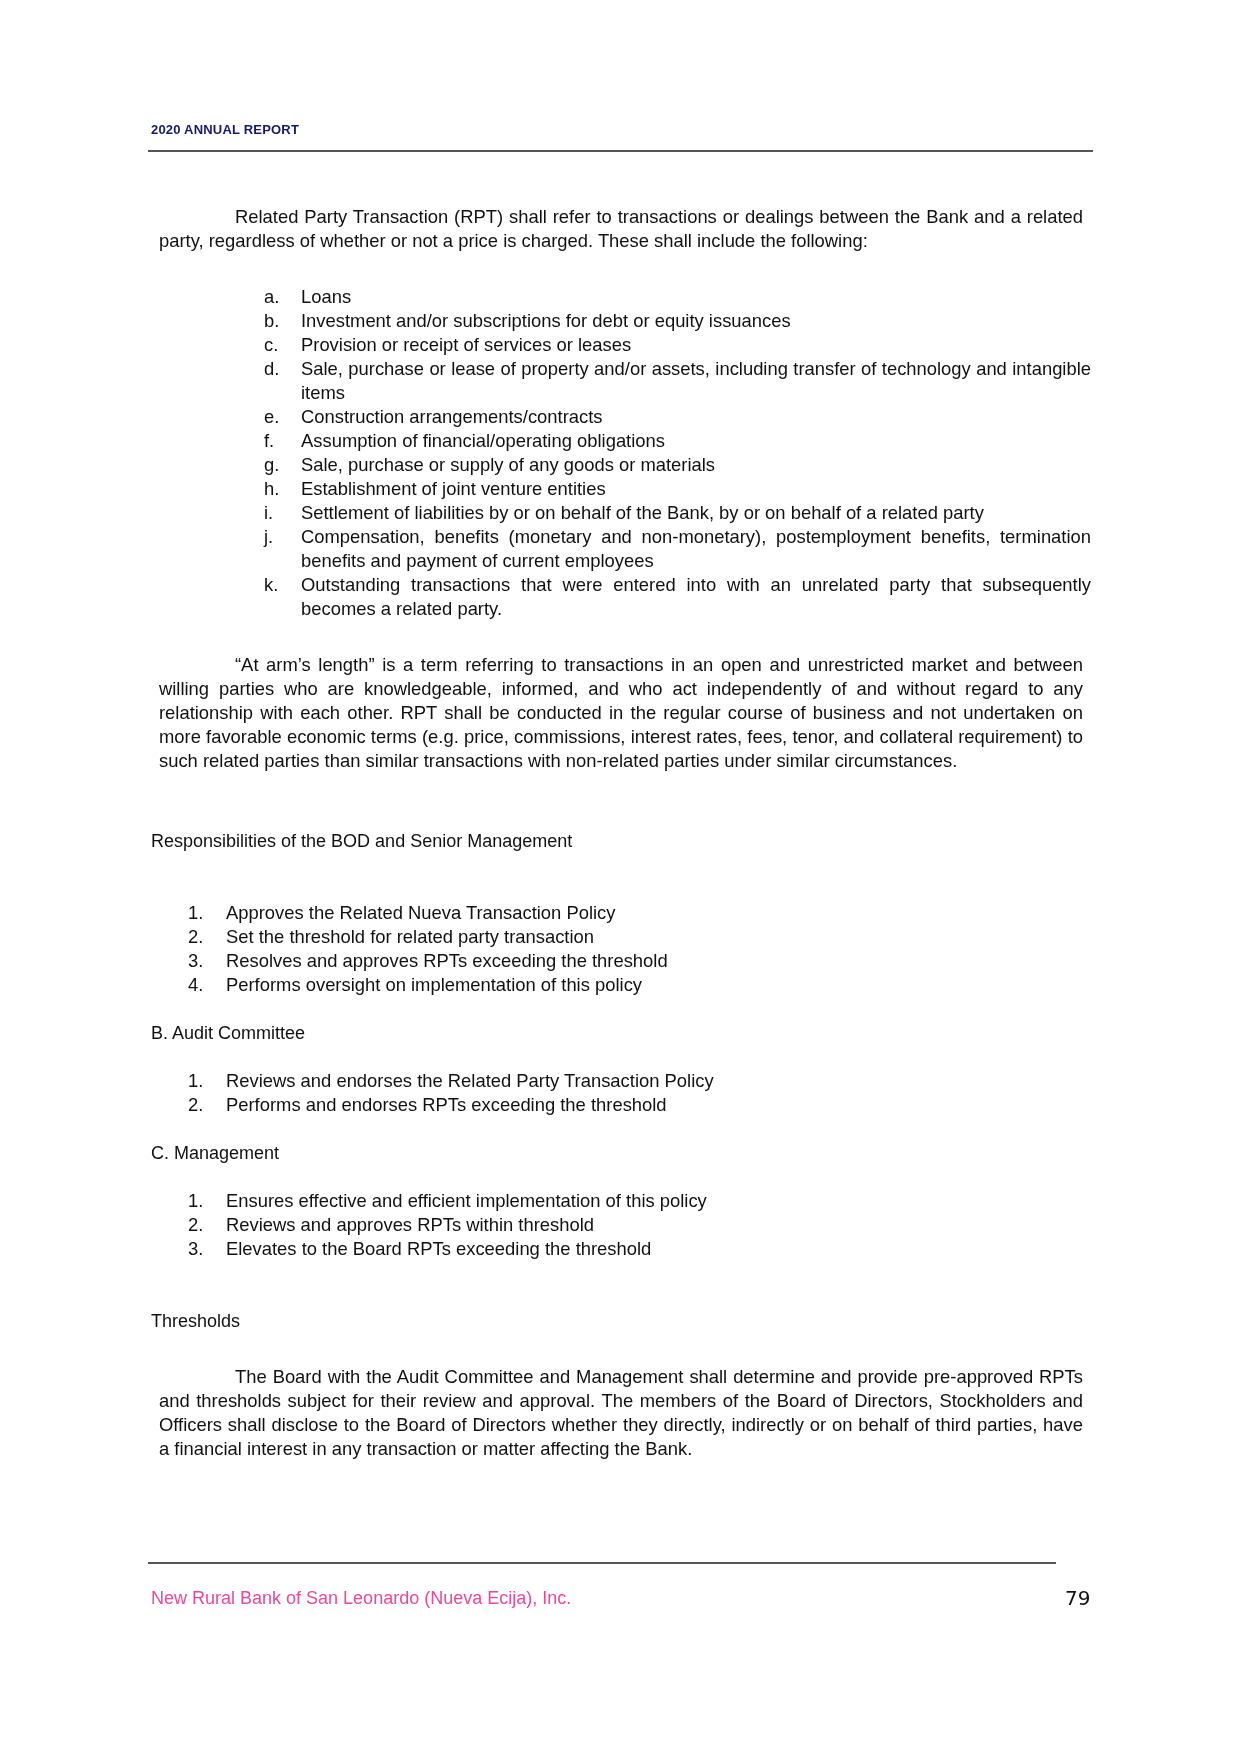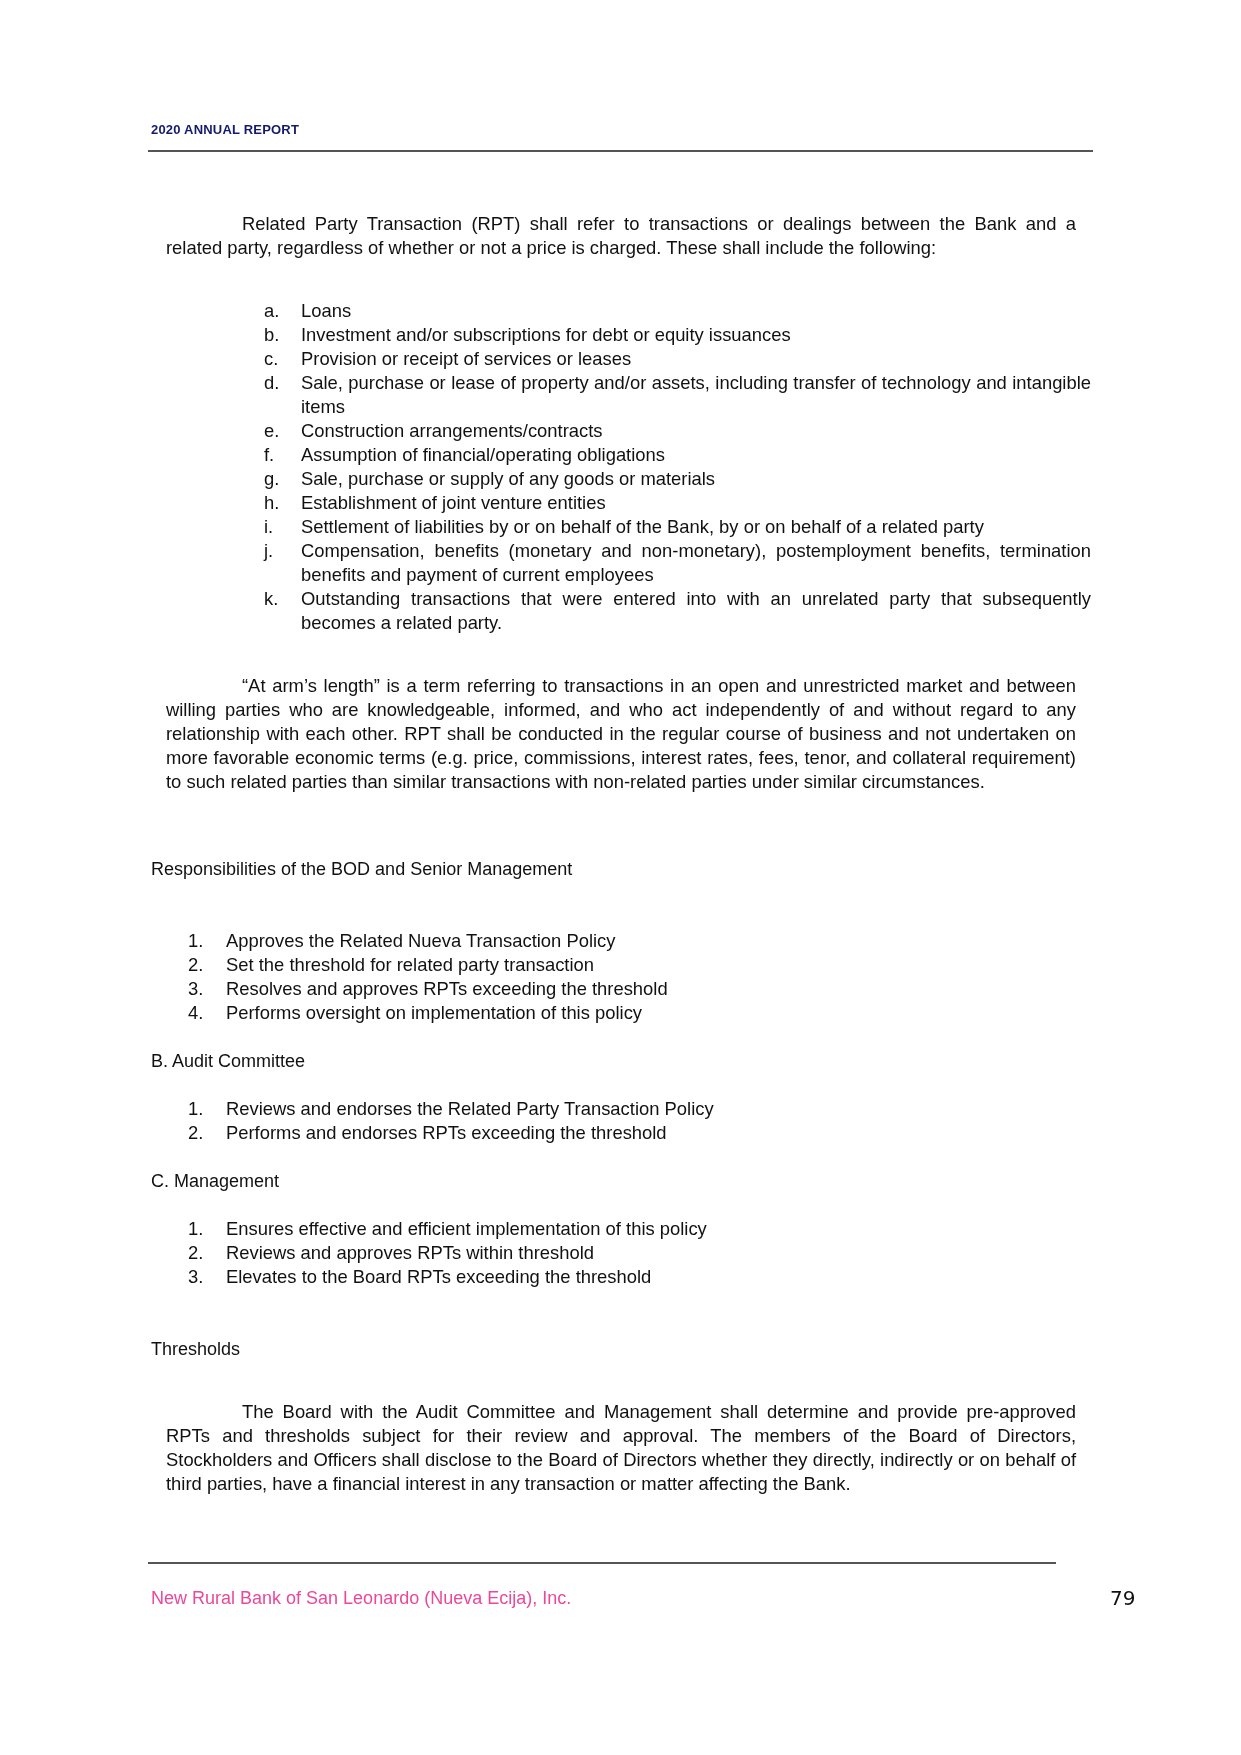--- a/index.html
+++ b/index.html
@@ -6,40 +6,40 @@
   body { width: 1241px; height: 1755px; position: relative; overflow: hidden;
          font-family: "Liberation Sans", sans-serif; color: #111111; }
   .page { position: absolute; left: 0; top: 0; width: 1241px; height: 1755px; }
 
   .header-title { position: absolute; left: 151px; top: 122px; font-size: 13px; font-weight: bold;
                   color: #141a6e; letter-spacing: 0.2px; }
   .header-rule { position: absolute; left: 148px; top: 150px; width: 945px; height: 0;
                  border-top: 2px solid #555555; }
 
   .body { position: absolute; left: 151px; top: 197px; width: 940px; font-size: 18.4px; line-height: 24px; }
-  p { margin: 15px; text-align: justify; }
+  p { margin: 8px; text-align: justify; }
   .indent { text-indent: 76px; }
 
   ol.alpha, ol.num { list-style: none; margin: 0; padding: 0; }
   ol.alpha li { position: relative; padding-left: 150px; text-align: justify; }
   ol.alpha li .marker { position: absolute; left: 113px; top: 0; }
   ol.num li { position: relative; padding-left: 75px; }
   ol.num li .marker { position: absolute; left: 37px; top: 0; }
 
   h3 { margin: 0; font-size: 18px; font-weight: normal; line-height: 24px; }
 
   .gap-24 { height: 24px; }
   .gap-48 { height: 48px; }
 
   .footer-rule { position: absolute; left: 148px; top: 1562px; width: 908px; height: 0;
                  border-top: 2px solid #555555; }
   .footer-org { position: absolute; left: 151px; top: 1588px; font-size: 18px; font-weight: normal;
                 color: #ec4899; }
   .footer-page { position: absolute; left: 1065px; top: 1586px; font-size: 20px; color: #111111;
-                 font-family: "DejaVu Sans", sans-serif; margin-left: 45px; }
+                 font-family: "DejaVu Sans", sans-serif; }
 </style>
 </head>
 <body>
 
 <div class="page">
 
   <div class="header-title">2020 ANNUAL REPORT</div>
   <div class="header-rule"></div>
 
   <div class="body">

